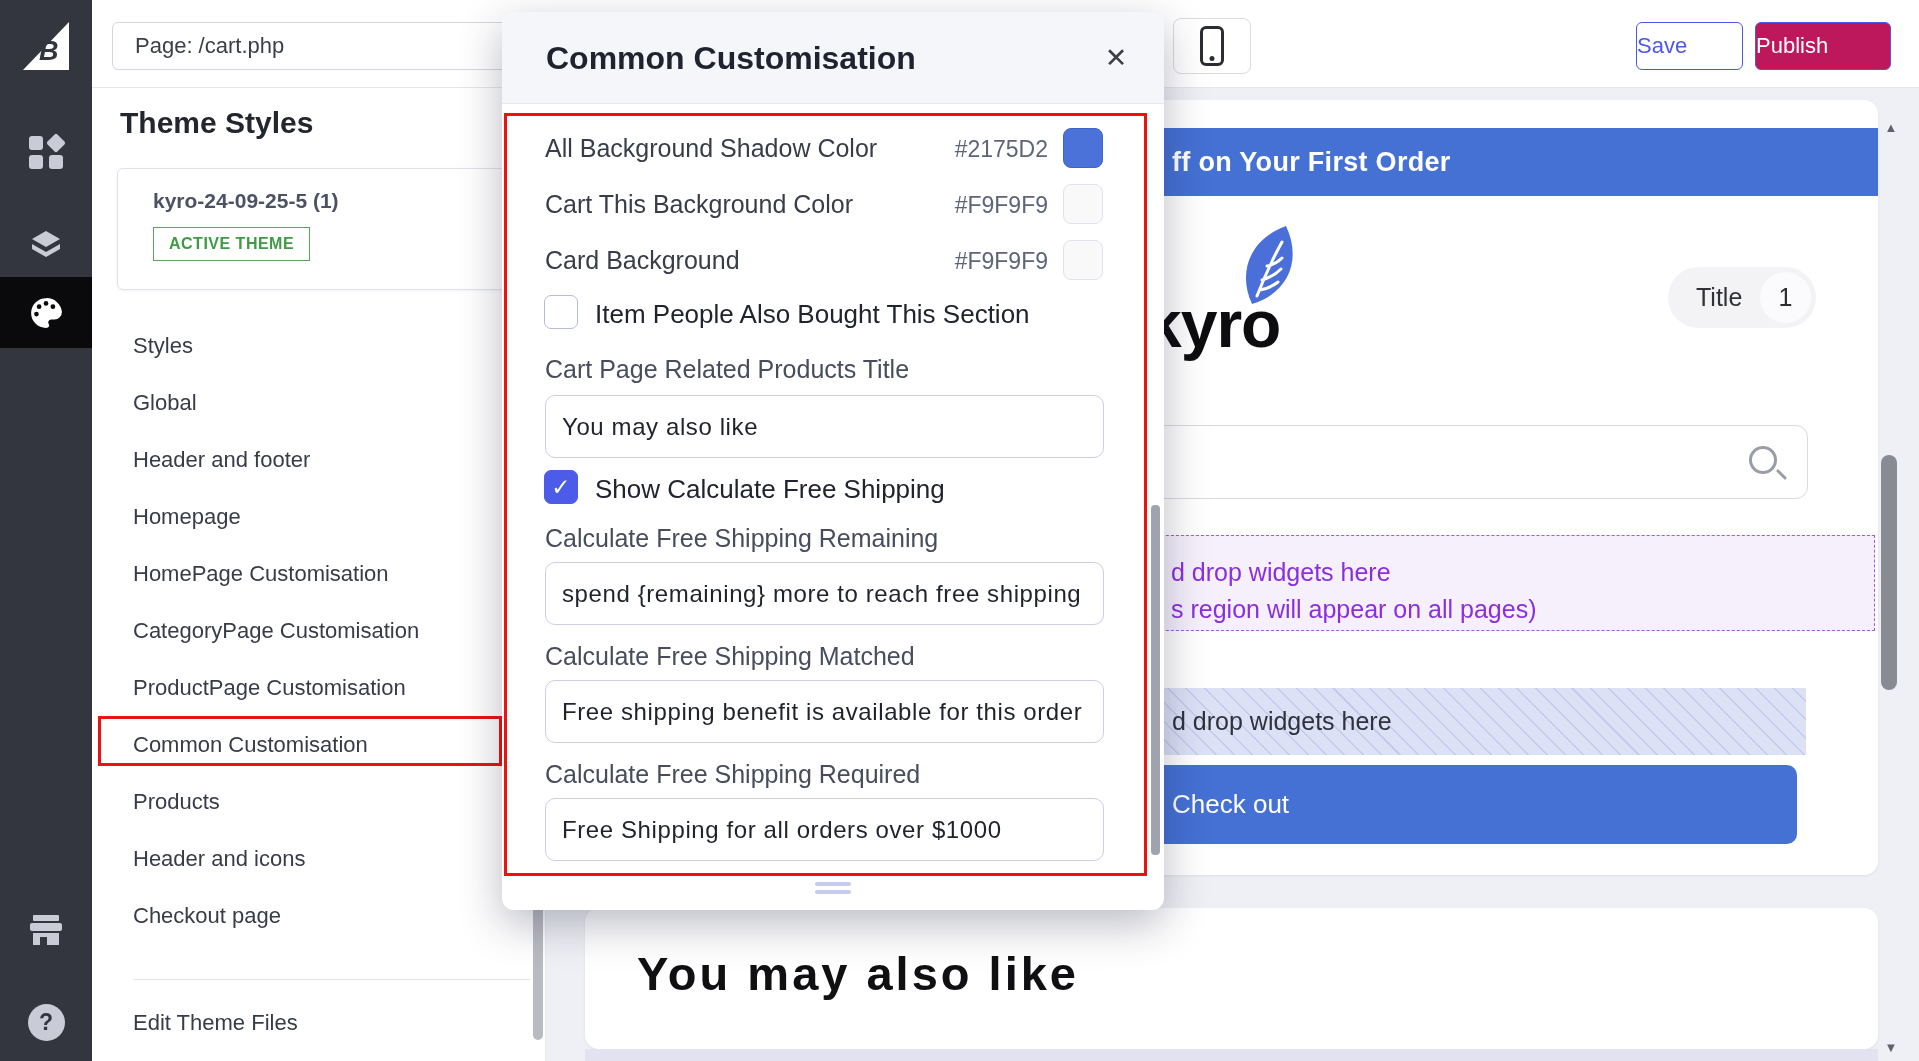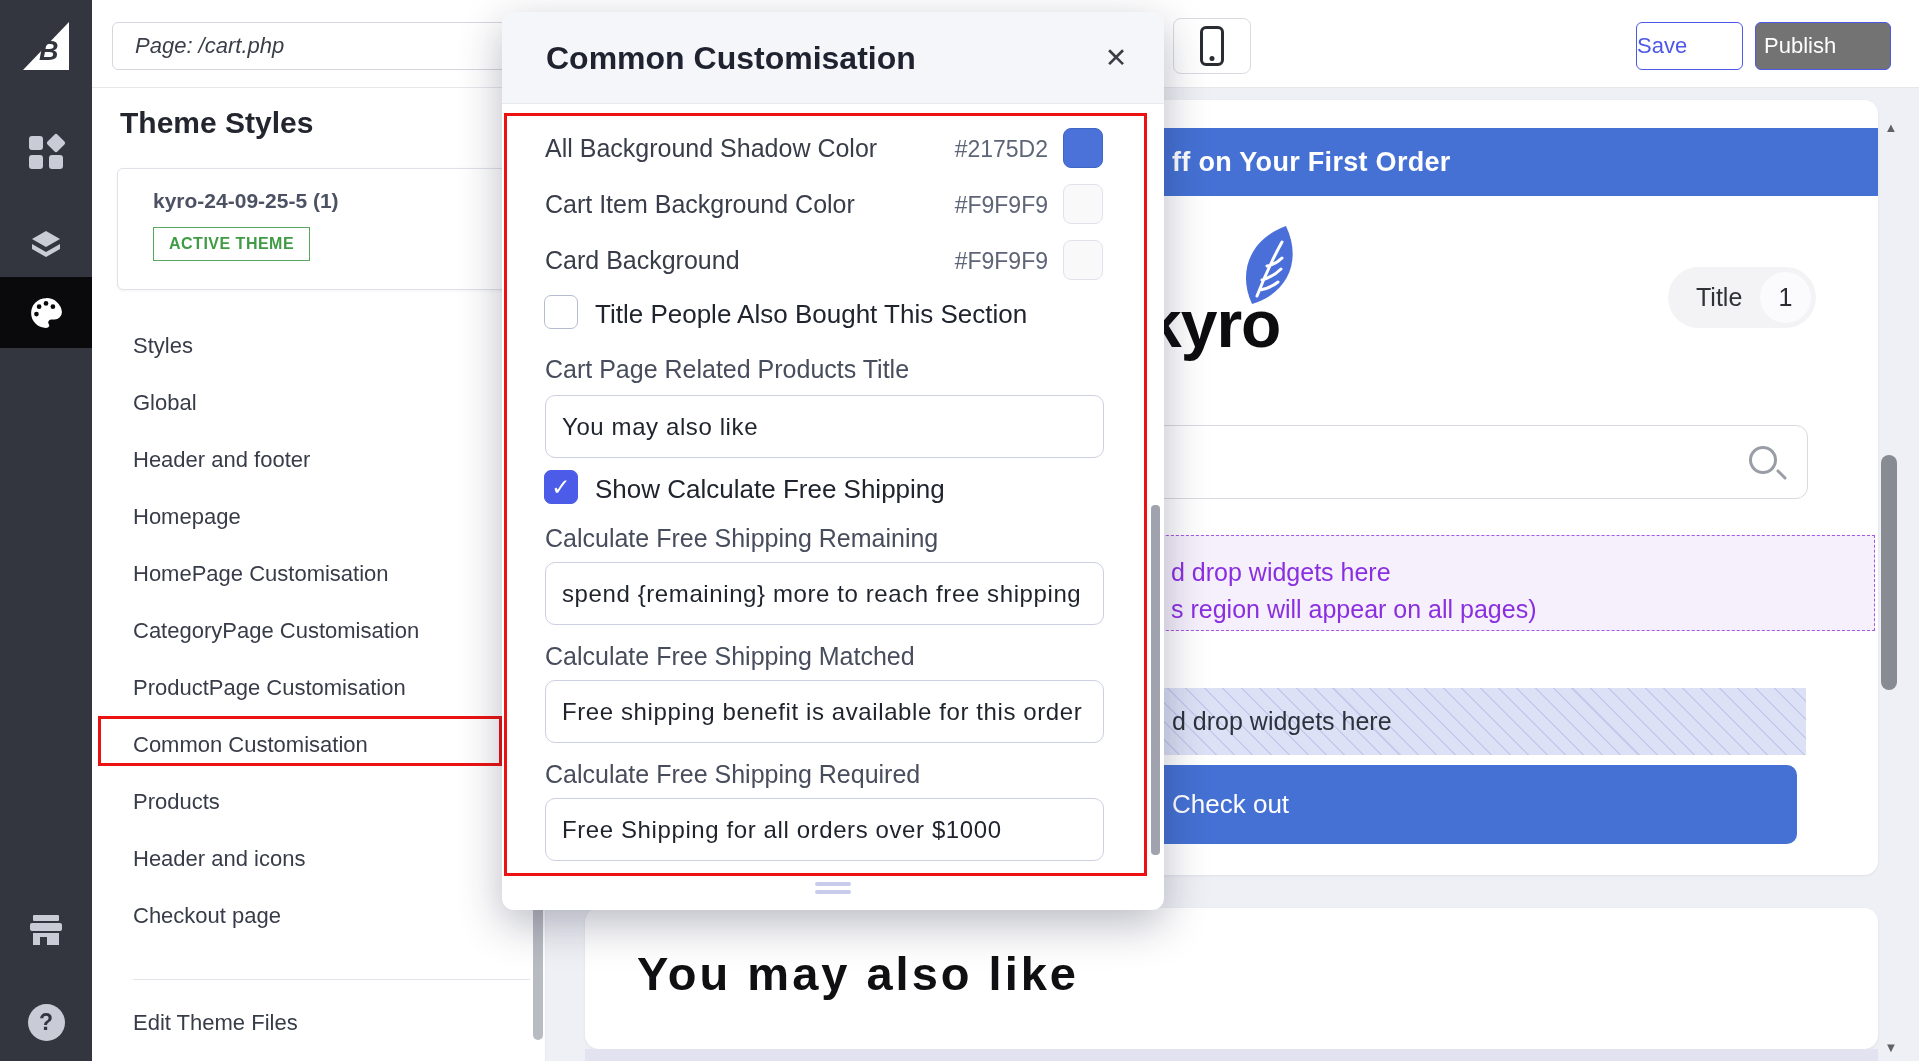--- a/index.html
+++ b/index.html
@@ -20,30 +20,30 @@
   .icon-widgets i:nth-child(1){left:0;top:1px;}
   .icon-widgets i:nth-child(2){right:0;top:1px; transform:rotate(45deg); border-radius:2px;}
   .icon-widgets i:nth-child(3){left:0;bottom:0;}
   .icon-widgets i:nth-child(4){right:0;bottom:0;}
   .help-circle { width:37px; height:37px; border-radius:50%; background:#c9ccd6; color:#33363e;
                  font-size:23px; font-weight:bold; display:flex; align-items:center; justify-content:center; }
 
   
   .topbar { left:92px; top:0; width:1827px; height:88px; background:#fff; border-bottom:1px solid #e6e6eb; z-index:10; }
   .page-select { position:absolute; left:20px; top:22px; width:428px; height:48px; border:1px solid #d6d6de;
-                 border-radius:6px; background:#fff; font-size:22px; color:#3a3e49; line-height:46px; padding-left:22px;font-style:italic; }
+                 border-radius:6px; background:#fff; font-size:22px; color:#3a3e49; line-height:46px; padding-left:22px; }
   .device-btn { position:absolute; left:1081px; top:18px; width:78px; height:56px; background:#fff;
                 border:1px solid #dadae0; border-radius:8px; display:flex; align-items:center; justify-content:center; cursor:pointer; }
   .phone-glyph { width:24px; height:40px; border:3px solid #2b2d34; border-radius:6px; position:relative; }
   .phone-glyph::after { content:""; position:absolute; left:50%; bottom:2px; transform:translateX(-50%);
                         width:5px; height:5px; border-radius:50%; background:#2b2d34; }
   .btn { position:absolute; top:22px; height:48px; border-radius:6px; font-size:22px; text-align:left;
          line-height:46px; cursor:pointer; }
   .btn-save { left:1544px; width:107px; background:#fff; border:1.5px solid #4d57e8; color:#4d57e8; }
-  .btn-publish { left:1663px; width:136px; background:#737373; border:1.5px solid #4d57e8; color:#fff;padding-left:8px; }
+  .btn-publish { left:1663px; width:136px; background:#be185d; border:1.5px solid #4d57e8; color:#fff; }
 
   
   .panel { left:92px; top:88px; width:454px; height:973px; background:#fff; border-right:1px solid #e9e9ee; z-index:5; }
   .panel-heading { position:absolute; left:28px; top:18px; font-size:30px; font-weight:600; color:#23262e; }
   .theme-card { position:absolute; left:25px; top:80px; width:408px; height:122px; background:#fff;
                 border:1px solid #e0e1e9; border-radius:6px; box-shadow:0 1px 3px rgba(40,45,70,.06); }
   .theme-name { position:absolute; left:35px; top:20px; font-size:21px; font-weight:bold; color:#4c5263; }
   .theme-badge { position:absolute; left:35px; top:58px; height:34px; line-height:31px; padding:0 15px;
                  border:1.5px solid #58a65c; border-radius:0; color:#3f9b44; font-size:16px; font-weight:bold; letter-spacing:.5px; }
   .panel-list { position:absolute; left:41px; top:229px; width:360px; }
@@ -237,30 +237,30 @@
   <div class="abs modal">
     <div class="modal-header">
       <div class="modal-title">Common Customisation</div>
       <div class="modal-close">✕</div>
     </div>
 
     <div class="color-row-label" style="top:122px;">All Background Shadow Color</div>
     <div class="hex-val" style="top:124px;">#2175D2</div>
     <div class="swatch swatch-blue" style="top:116px;"></div>
 
-    <div class="color-row-label" style="top:178px;">Cart Item Background Color</div>
+    <div class="color-row-label" style="top:178px;">Cart This Background Color</div>
     <div class="hex-val" style="top:180px;">#F9F9F9</div>
     <div class="swatch swatch-gray" style="top:172px;"></div>
 
     <div class="color-row-label" style="top:234px;">Card Background</div>
     <div class="hex-val" style="top:236px;">#F9F9F9</div>
     <div class="swatch swatch-gray" style="top:228px;"></div>
 
     <div class="checkbox cb-off" style="top:283px;"></div>
-    <div class="cb-label" style="top:287px;">Title People Also Bought This Section</div>
+    <div class="cb-label" style="top:287px;">Item People Also Bought This Section</div>
 
     <div class="field-label" style="top:343px;">Cart Page Related Products Title</div>
     <input class="text-input" style="top: 383px;" value="You may also like">
 
     <div class="checkbox cb-on" style="top:458px;">✓</div>
     <div class="cb-label" style="top:462px;">Show Calculate Free Shipping</div>
 
     <div class="field-label" style="top:512px;">Calculate Free Shipping Remaining</div>
     <input class="text-input" style="top: 550px;" value="spend {remaining} more to reach free shipping">
 

